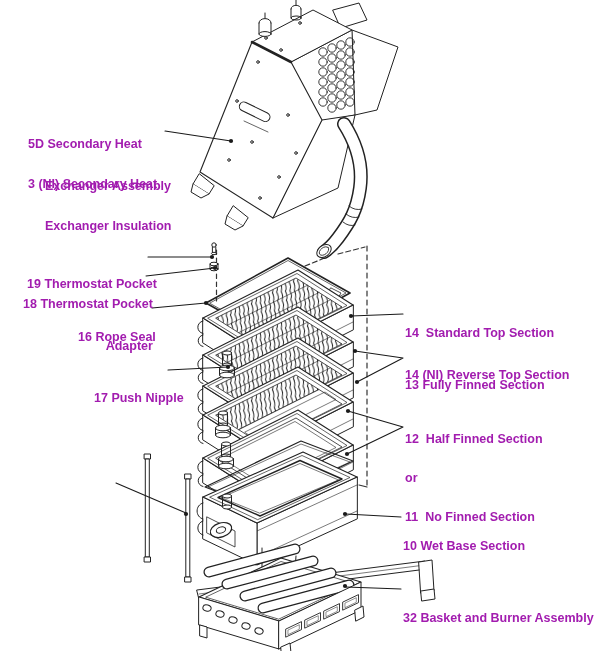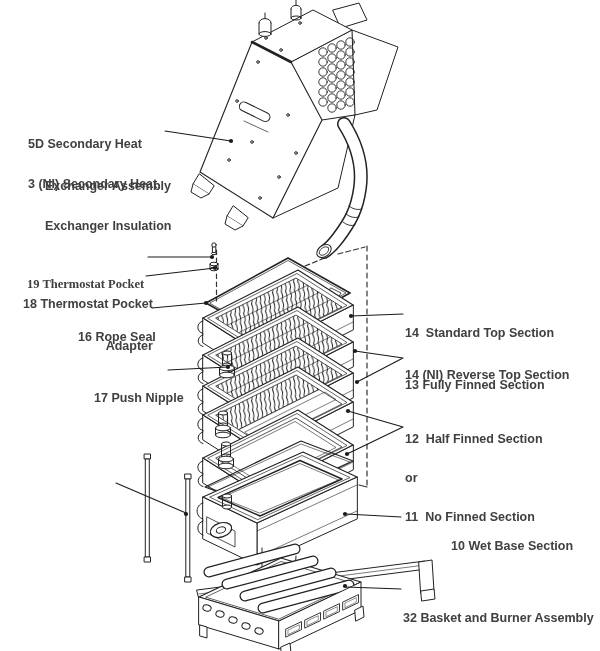--- a/index.html
+++ b/index.html
@@ -1,34 +1,34 @@
 <!DOCTYPE html>
 <html><head>
 <meta charset="utf-8">
 <style>
   html,body{margin:0;padding:0;background:#fff;}
   #stage{position:relative;width:600px;height:651px;background:#fff;overflow:hidden;
          font-family:"Liberation Sans",sans-serif;}
   #art{position:absolute;left:0;top:0;}
   .callout{position:absolute;font-weight:bold;font-size:12.5px;line-height:14px;
-           color:#404040;white-space:pre;}
+           color:#a21caf;white-space:pre;}
   .callout .l2i17{padding-left:17px;}
   .callout .l2i27{padding-left:27px;}
   .lh13{line-height:13px;}
   .c-5d  {left:28px; top:109px;}
   .c-9   {left:28px; top:149px;}
-  .c-19  {left:27px; top:249px;font-family:Liberation Serif, serif;}
+  .c-19  {left:27px; top:249px;}
   .c-18  {left:23px; top:269px;text-align:right;}
   .c-16  {left:78px; top:302px;}
   .c-1415{left:405px;top:298px;}
   .c-13  {left:405px;top:350px;}
   .c-17  {left:94px; top:363px;}
   .c-1211{left:405px;top:407px;}
   .c-20  {left:53px; top:474px;}
-  .c-10  {left:403px;top:511px;margin-left:48px;}
+  .c-10  {left:403px;top:511px;}
   .c-32  {left:403px;top:583px;}
 </style>
 </head>
 <body>
 
 <div id="stage">
 
 <svg id="art" width="600" height="651" viewBox="0 0 600 651" stroke="#222" fill="none" stroke-width="1" stroke-linejoin="round" stroke-linecap="round">
 <defs>
   <pattern id="fins" width="4.4" height="9" patternUnits="userSpaceOnUse" patternTransform="rotate(-6)">

